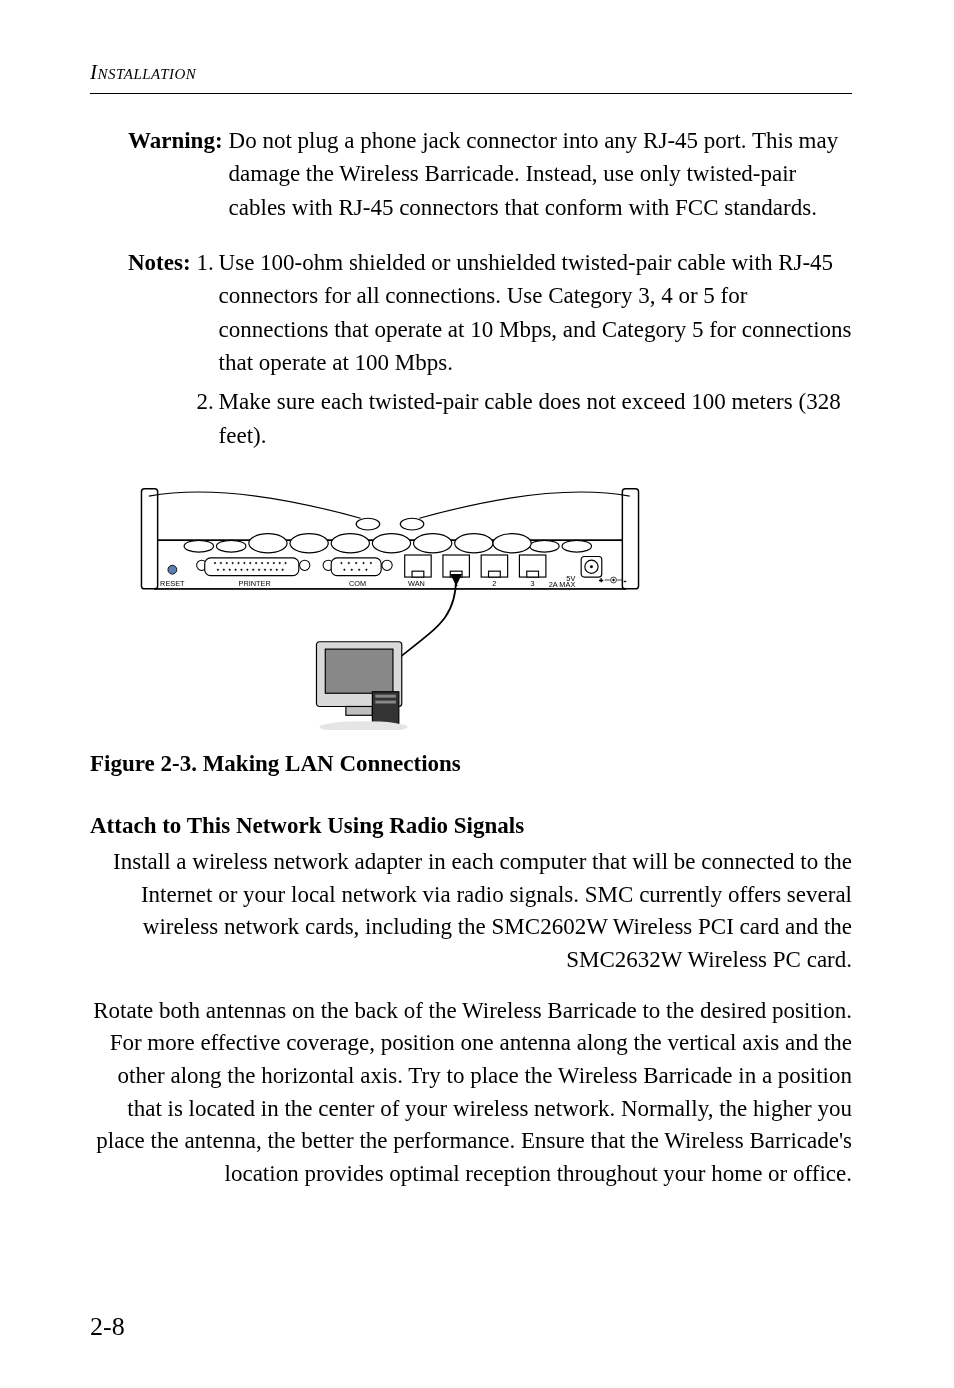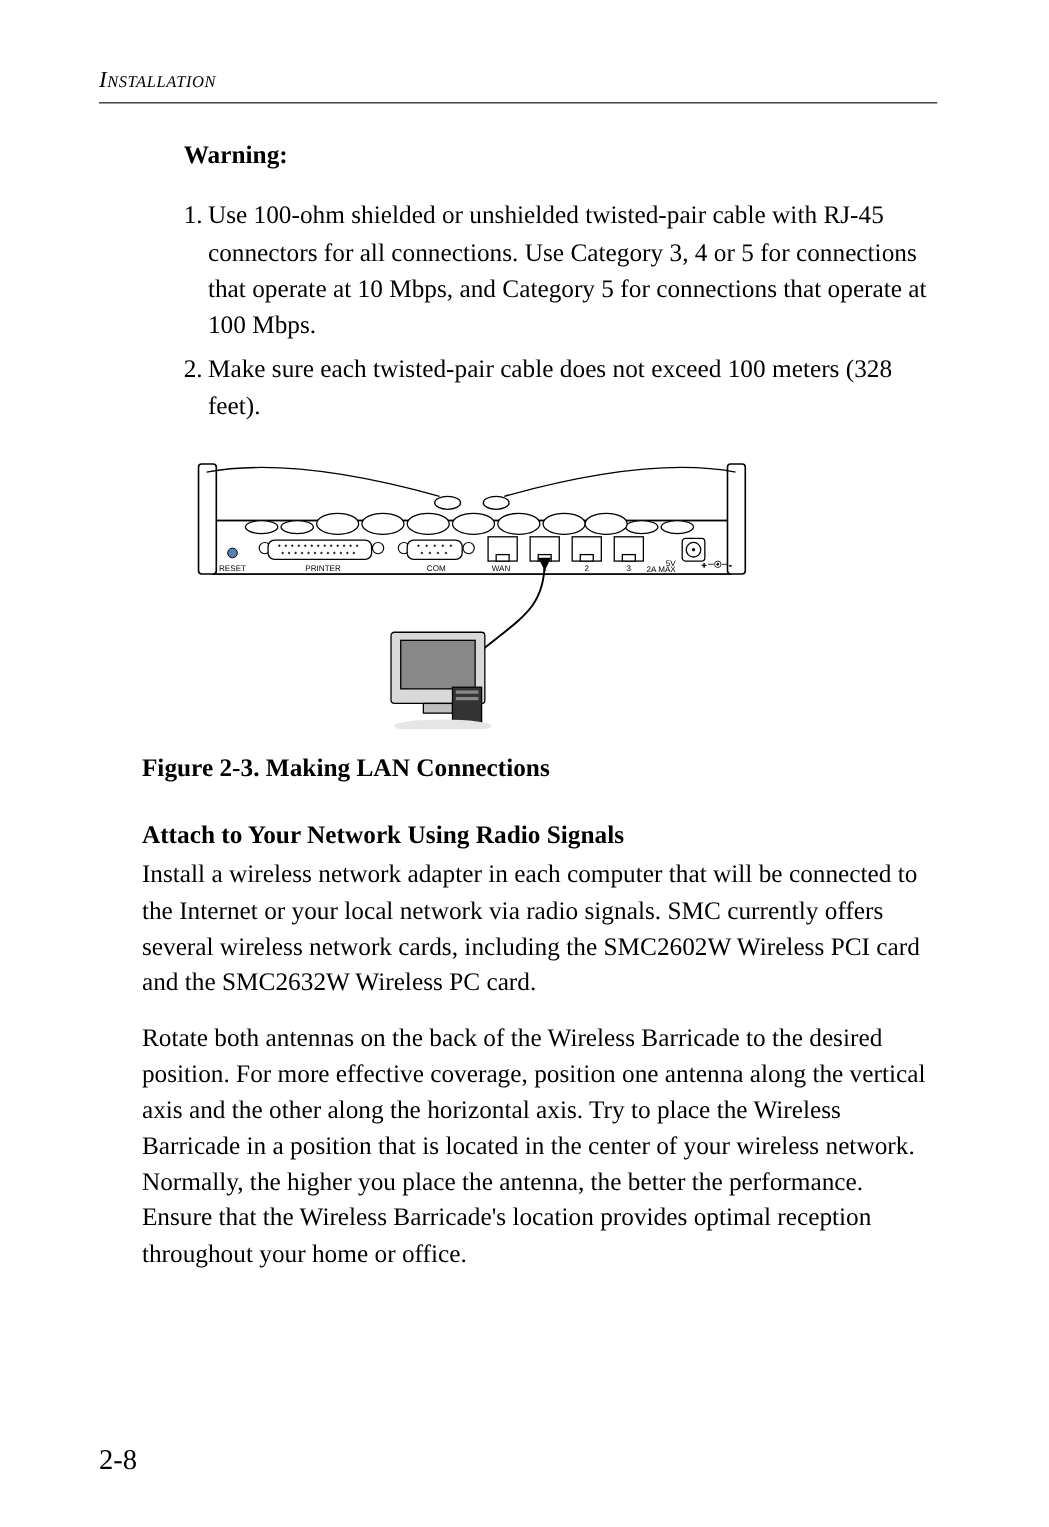--- a/index.html
+++ b/index.html
@@ -26,21 +26,20 @@
     margin-bottom: 8px;
   }
   .rule {
     border: none;
     border-top: 1.2px solid #000;
     margin: 0 0 30px 0;
   }
   .block {
     font-size: 23px;
     line-height: 1.45;
-    margin-left: 39px;
   }
   .hang {
     display: flex;
     margin-bottom: 22px;
   }
   .hang .label {
     flex: 0 0 auto;
     white-space: nowrap;
     padding-right: 6px;
   }
@@ -67,20 +66,21 @@
   }
   .subhead {
     font-weight: bold;
     font-size: 23px;
     margin-bottom: 4px;
   }
   .para {
     font-size: 23px;
     line-height: 1.42;
     margin-bottom: 18px;
+    text-align: right;
   }
   .page-num {
     position: absolute;
     left: 90px;
     bottom: 46px;
     font-size: 26px;
     font-family: Liberation Serif, serif;
   }
   
   .port-label {
@@ -99,23 +99,25 @@
 
 <div class="page">
 
   <div class="running-head">Installation</div>
   <hr class="rule">
 
   <div class="block">
 
     <div class="hang" style="margin-left:38px;">
       <div class="label"><strong>Warning:</strong></div>
+      <div class="body">Do not plug a phone jack connector into any RJ-45 port. This may damage the Wireless Barricade. Instead, use only twisted-pair cables with RJ-45 connectors that conform with FCC standards.</div>
     </div>
 
     <div class="hang" style="margin-left:38px;">
+      <div class="label"><strong>Notes:</strong></div>
       <div class="body">
         <div class="note-item">
           <div class="num">1.</div>
           <div class="txt">Use 100-ohm shielded or unshielded twisted-pair cable with RJ-45 connectors for all connections. Use Category 3, 4 or 5 for connections that operate at 10 Mbps, and Category 5 for connections that operate at 100 Mbps.</div>
         </div>
         <div class="note-item">
           <div class="num">2.</div>
           <div class="txt">Make sure each twisted-pair cable does not exceed 100 meters (328 feet).</div>
         </div>
       </div>
@@ -260,21 +262,21 @@
           <rect x="40" y="36" width="14" height="2" fill="#888"></rect>
           <rect x="40" y="40" width="14" height="2" fill="#888"></rect>
 
           <ellipse cx="32" cy="58" rx="30" ry="4" fill="#e5e5e5"></ellipse>
         </g>
       </svg>
     </div>
 
     <div class="fig-caption">Figure 2-3.  Making LAN Connections</div>
 
-    <div class="subhead">Attach to Your Network Using Radio Signals</div>
+    <div class="subhead">Attach to This Network Using Radio Signals</div>
 
     <div class="para">Install a wireless network adapter in each computer that will be connected to the Internet or your local network via radio signals. SMC currently offers several wireless network cards, including the SMC2602W Wireless PCI card and the SMC2632W Wireless PC card.</div>
     <div class="para">Rotate both antennas on the back of the Wireless Barricade to the desired position. For more effective coverage, position one antenna along the vertical axis and the other along the horizontal axis. Try to place the Wireless Barricade in a position that is located in the center of your wireless network. Normally, the higher you place the antenna, the better the performance. Ensure that the Wireless Barricade's location provides optimal reception throughout your home or office.</div>
 
   </div>
 
   <div class="page-num">2-8</div>
 </div>
 
 </body></html>

